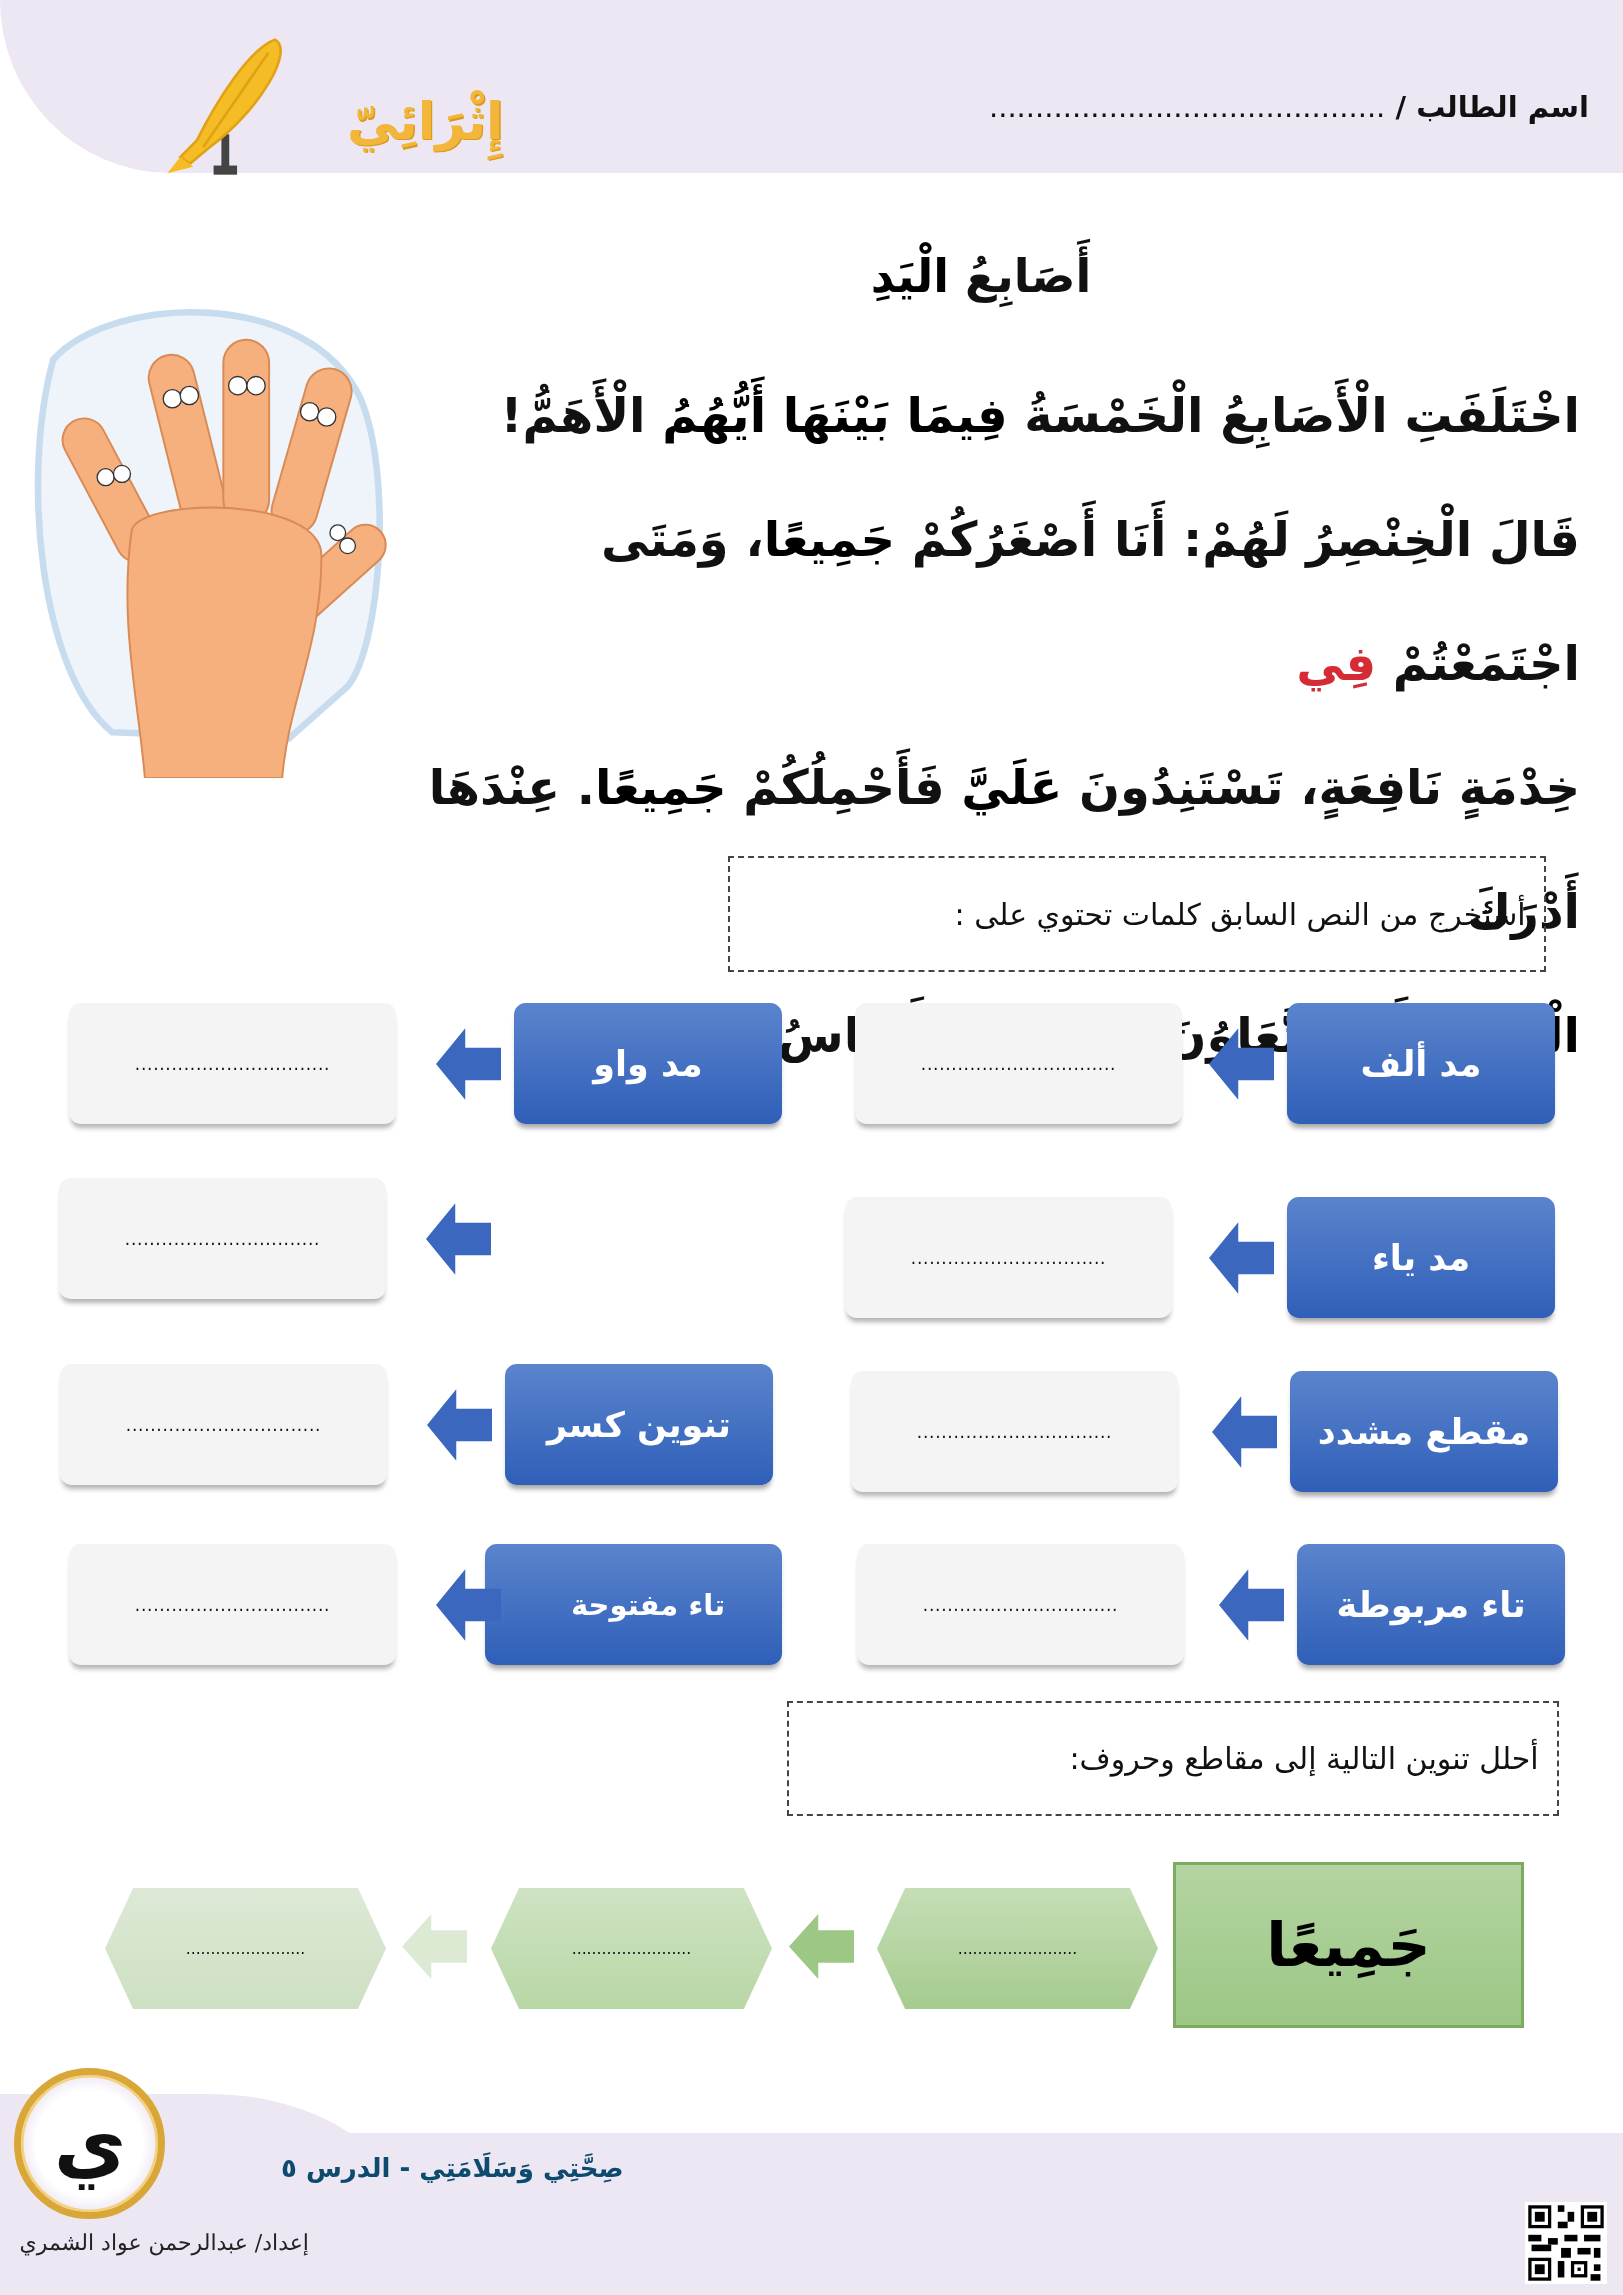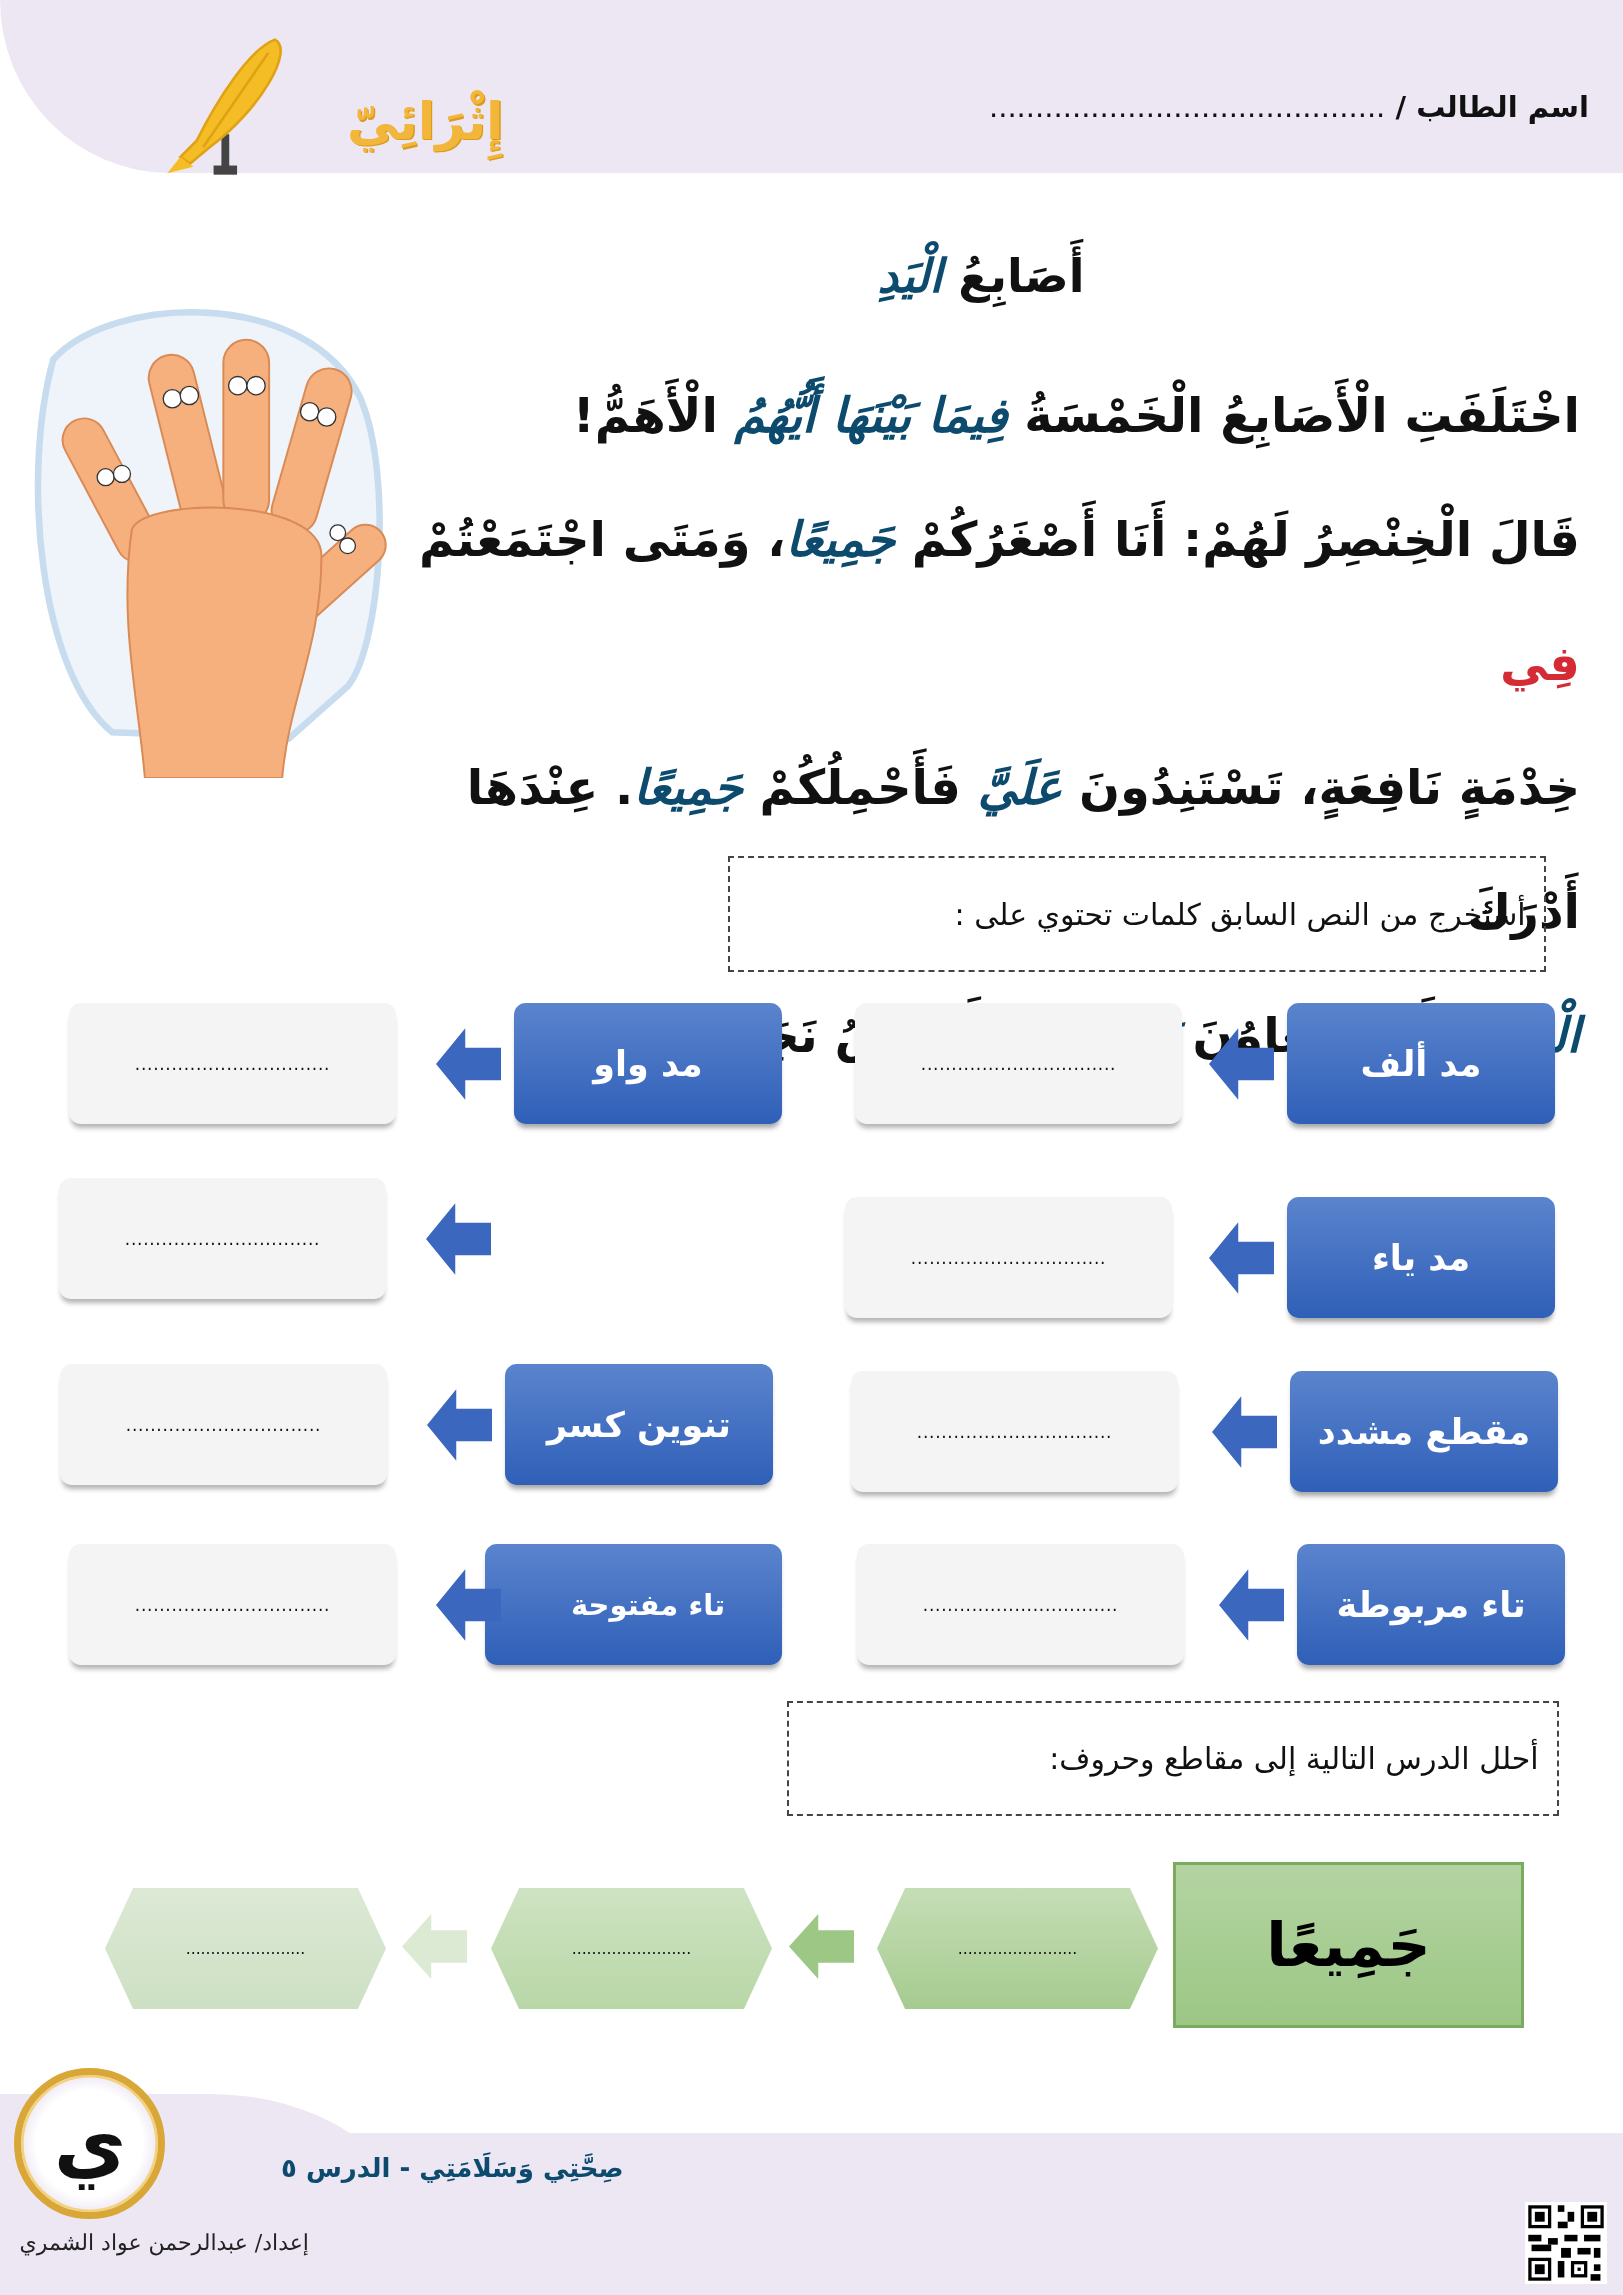--- a/index.html
+++ b/index.html
@@ -34,21 +34,21 @@
   
   .story-title {
     position: absolute; left: 811px; top: 249px; width: 340px;
     text-align: center; font-size: 46px; font-weight: bold; color: #111;
   }
   .story {
     position: absolute; right: 43px; top: 353px; width: 1178px;
     font-size: 48px; font-weight: bold; color: #111; line-height: 124px;
     text-align: right;
   }
-  .teal { color: #0c4a6e; font-style: italic; }
+  .teal { color: #000000; }
   .red  { color: #d52b35; }
 
   
   .instr-box {
     position: absolute; border: 2px dashed #444;
     display: flex; align-items: center; padding-right: 18.3px; box-sizing: border-box;
     font-size: 30px; font-weight: normal; color: #111;
   }
   .instr-1 { left: 728px; top: 856px; width: 818px; height: 116px; }
   .instr-2 { left: 787px; top: 1701px; width: 772px; height: 115px; }
@@ -232,21 +232,21 @@
   <div class="answer-box" style="right:386px;">................................</div>
 </div>
 <div class="pair" style="left:69px; top:1544px; width:713px;">
   <div class="label-box small" style="right:0;padding-left:29px;">تاء مفتوحة</div>
   <svg class="arrow" style="right:281px;" viewBox="0 0 100 110">
       <path d="M100 30 H45 V0 L0 55 L45 110 V80 H100 Z" fill="#3b67bf"></path>
     </svg>
   <div class="answer-box" style="right:386px;">................................</div>
 </div>
 
-<div class="instr-box instr-2">أحلل الدرس التالية إلى مقاطع وحروف:</div>
+<div class="instr-box instr-2">أحلل تنوين التالية إلى مقاطع وحروف:</div>
 <div class="word-box">جَمِيعًا</div>
 <div class="hex hex-1">........................</div>
 <svg class="seg-arrow" style="left:789px;" viewBox="0 0 100 100">
     <path d="M100 25 H45 V0 L0 50 L45 100 V75 H100 Z" fill="#9cc785"></path>
   </svg>
 <div class="hex hex-2">........................</div>
 <svg class="seg-arrow" style="left:402px;" viewBox="0 0 100 100">
     <path d="M100 25 H45 V0 L0 50 L45 100 V75 H100 Z" fill="#dcead3"></path>
   </svg>
 <div class="hex hex-3">........................</div>

